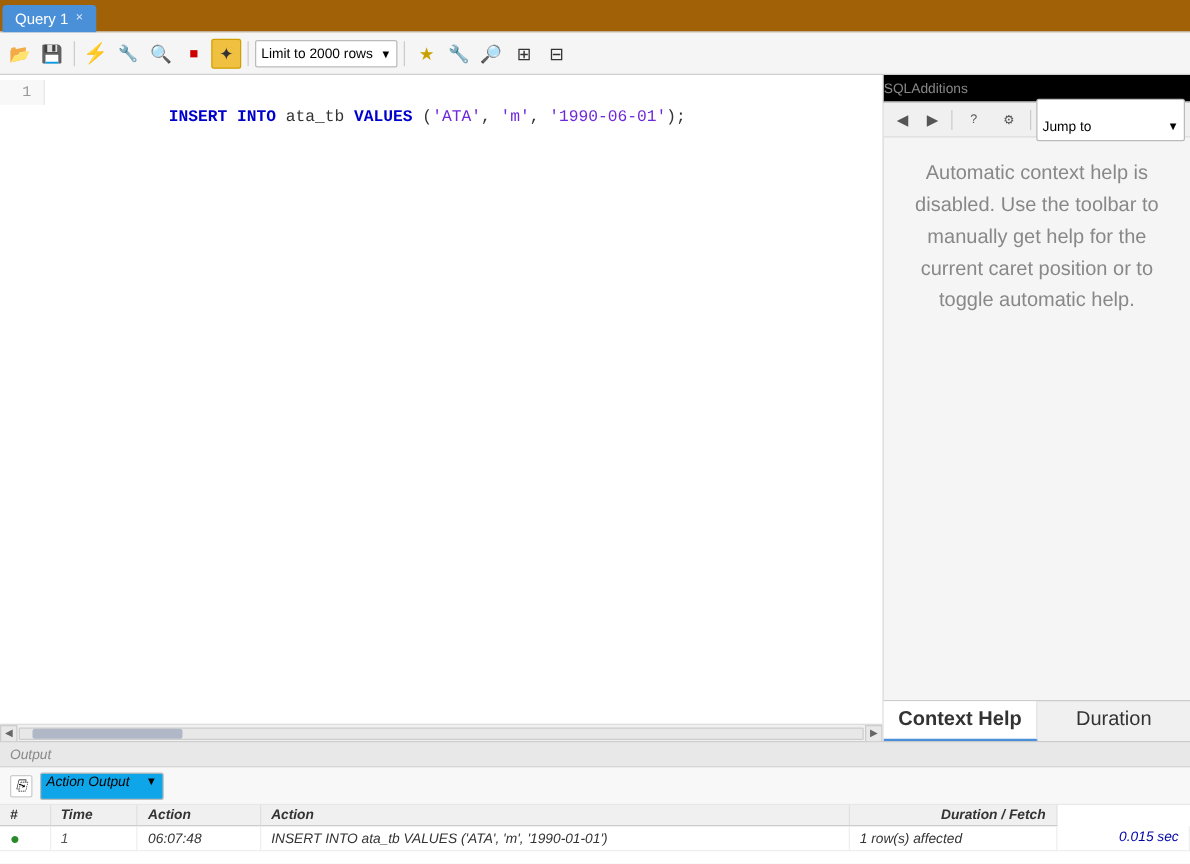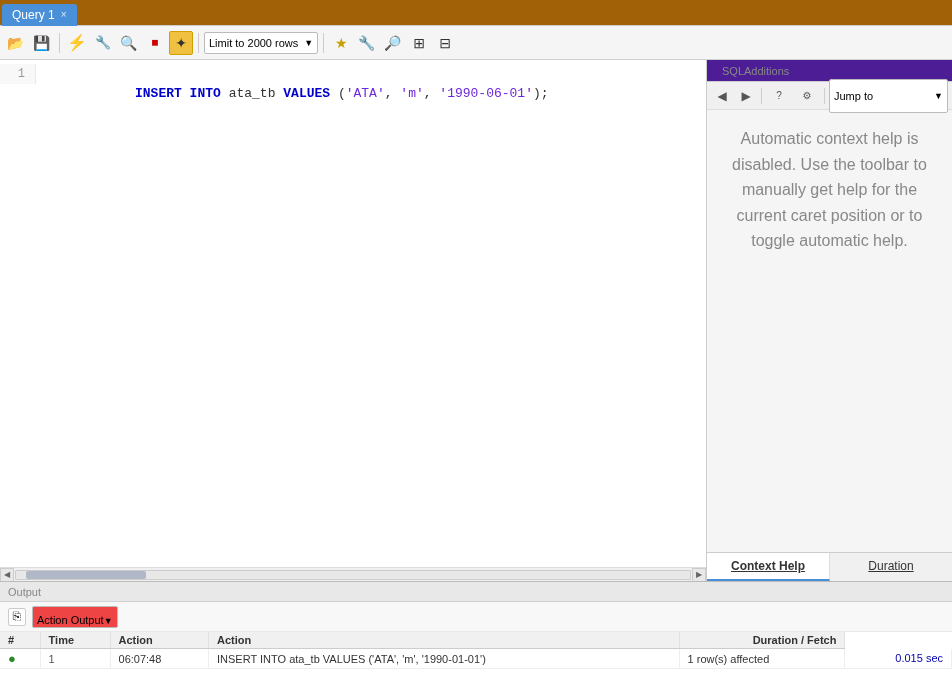--- a/index.html
+++ b/index.html
@@ -142,23 +142,23 @@
     }
 
     
     .right-panel {
       width: 245px;
       display: flex;
       flex-direction: column;
       background: #f5f5f5;
     }
     .right-panel-header {
-      background: #4c1d95;
+      background: #000000;
       border-bottom: 1px solid #ccc;
-      padding: 3px 15px;
+      padding: 3px 0;
       font-size: 11px;
       color: #888;
       display: flex;
       align-items: center;
       gap: 4px;
       height: 22px;
     }
     .right-panel-toolbar {
       display: flex;
       align-items: center;
@@ -171,21 +171,21 @@
     .panel-btn {
       width: 22px; height: 20px;
       display: flex; align-items: center; justify-content: center;
       font-size: 12px; cursor: pointer;
       border: 1px solid transparent; border-radius: 2px;
       background: transparent; color: #555;
     }
     .panel-sep { width: 1px; height: 16px; background: #ccc; margin: 0 2px; }
     .jump-to-select {
       flex: 1;
-      display: flex; align-items: center;
+      display: flex; 
       background: white;
       border: 1px solid #bbb;
       border-radius: 2px;
       padding: 16px 4px;
       font-size: 11px;
       height: 20px;
       cursor: pointer;
       justify-content: space-between;
     }
     .right-panel-content {
@@ -198,40 +198,40 @@
     }
     .right-panel-tabs {
       display: flex;
       border-top: 1px solid #ccc;
       background: #f0f0f0;
     }
     .right-tab {
       flex: 1;
       padding: 6px 0;
       text-align: center;
-      font-size: 12px;
+      font-size: 16px;
       cursor: pointer;
       border-right: 1px solid #ddd;
       color: #333;
-      text-decoration: underline;
     }
     .right-tab.active {
       background: white;
       border-bottom: 2px solid #4a90d9;
       font-weight: 600;
     }
     .right-tab:last-child { border-right: none; }
 
     
     .output-panel {
-      height: 110px;
+      height: 98px;
       background: white;
       border-top: 1px solid #bbb;
       display: flex;
       flex-direction: column;
+      font-style: italic;
     }
     .output-header {
       background: #e8e8e8;
       border-bottom: 1px solid #d0d0d0;
       padding: 3px 8px;
       font-size: 11px;
       color: #888;
       height: 20px;
       display: flex;
       align-items: center;
@@ -244,28 +244,28 @@
       height: 30px;
       background: #f8f8f8;
       border-bottom: 1px solid #e8e8e8;
     }
     .output-icon {
       width: 18px; height: 18px; display: flex; align-items: center; justify-content: center;
       border: 1px solid #ccc; border-radius: 2px; background: white;
       font-size: 10px;
     }
     .output-select-wrap {
-      display: flex; align-items: flex-end;
+      display: flex; align-items: flex-start;
       border: 1px solid #bbb;
       border-radius: 2px;
-      background: #ef4444;
+      background: #0ea5e9;
       padding: 1px 4px;
       height: 22px;
       font-size: 11px;
-      gap: 0;
+      gap: 13px;
       cursor: pointer;
     }
     .output-table {
       flex: 1;
       overflow: auto;
       font-size: 11px;
     }
     .output-table table {
       width: 100%;
       border-collapse: collapse;

